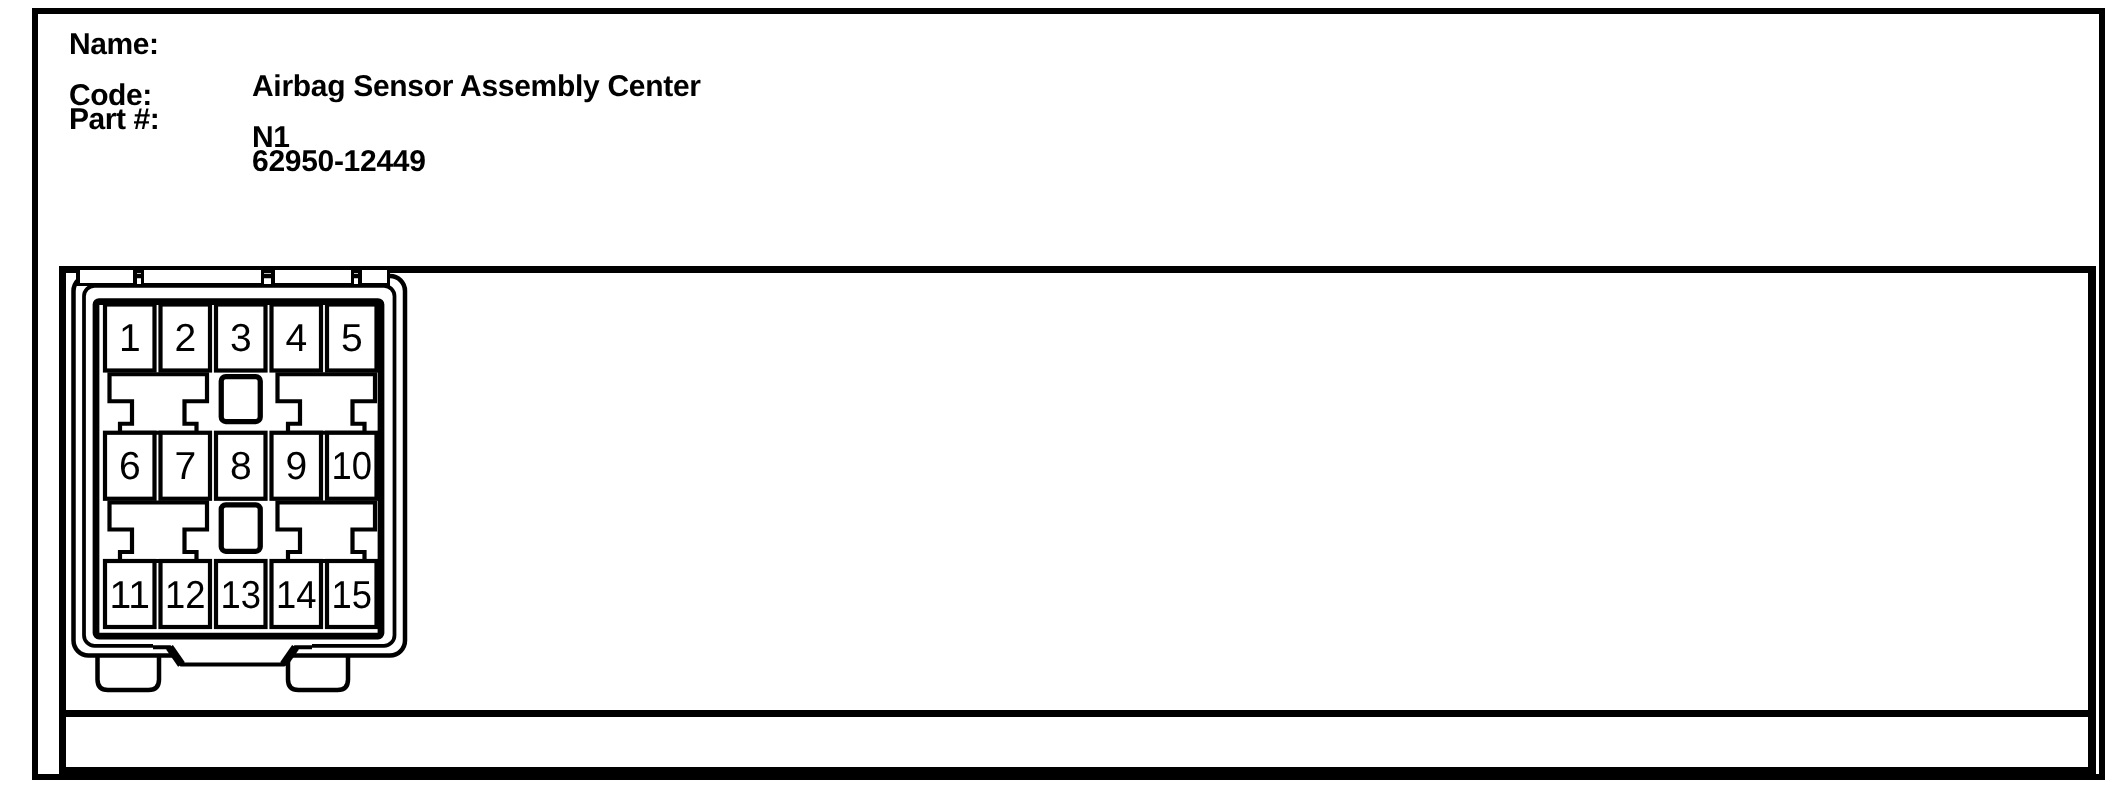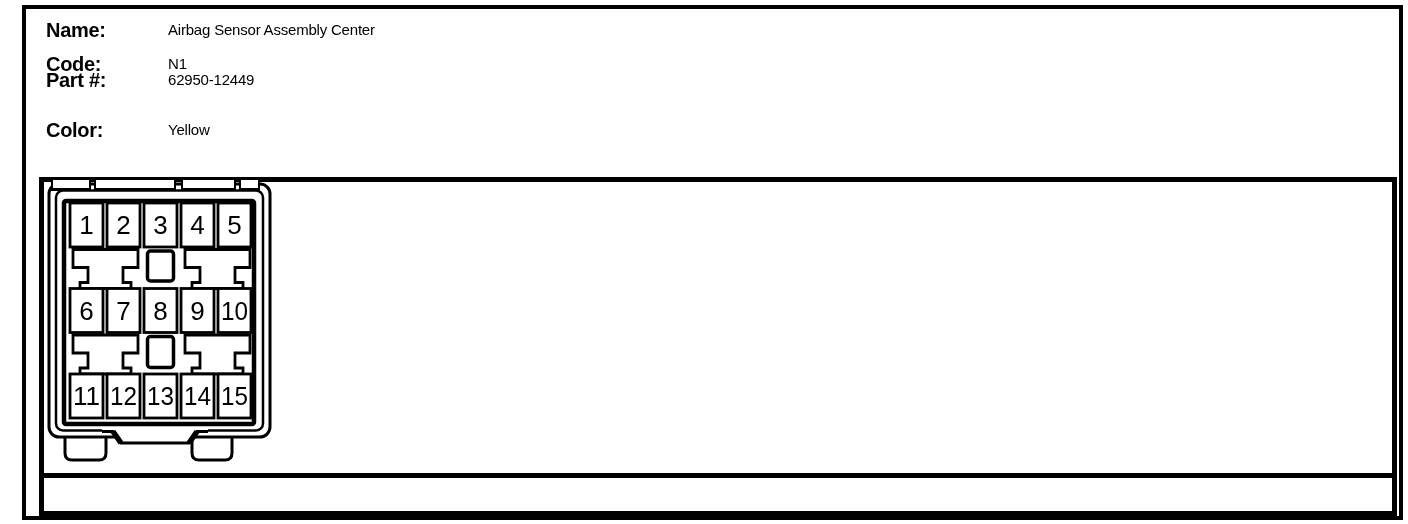--- a/index.html
+++ b/index.html
@@ -11,44 +11,41 @@
     overflow:hidden;
   }
   #stage{position:absolute;left:0;top:0;width:1408px;height:368px;}
   svg{position:absolute;left:0;top:0;}
   .hdr{position:absolute;left:46px;display:flex;}
   .hdr .lbl{
     width:122px;
     font-weight:bold;font-size:20px;letter-spacing:-0.3px;line-height:24px;
   }
   .hdr .val{
-    font-weight:normal;font-size:15px;letter-spacing:-0.2px;line-height:24px;
+    font-weight:bold;font-size:20px;letter-spacing:-0.2px;line-height:24px;
     white-space:nowrap;
+    margin-top:28px;
   }
 </style>
 </head>
 <body>
 
 <div id="stage">
 
   <div class="hdr" style="top:18px">
     <span class="lbl">Name:</span>
     <span class="val">Airbag Sensor Assembly Center</span>
   </div>
   <div class="hdr" style="top:52px">
     <span class="lbl">Code:</span>
     <span class="val">N1</span>
   </div>
   <div class="hdr" style="top:68px">
     <span class="lbl">Part #:</span>
     <span class="val">62950-12449</span>
-  </div>
-  <div class="hdr" style="top:118px">
-    <span class="lbl">Color:</span>
-    <span class="val">Yellow</span>
   </div>
 
   <svg width="1408" height="524" viewBox="0 0 1408 524">
 
     <rect x="23.5" y="7" width="1377.5" height="511" fill="none" stroke="#000" stroke-width="4" shape-rendering="crispEdges"></rect>
 
     <rect x="41.5" y="179.5" width="1353" height="296" fill="none" stroke="#000" stroke-width="5" shape-rendering="crispEdges"></rect>
 
     <rect x="41.5" y="475.5" width="1353" height="38" fill="none" stroke="#000" stroke-width="5" shape-rendering="crispEdges"></rect>
 

